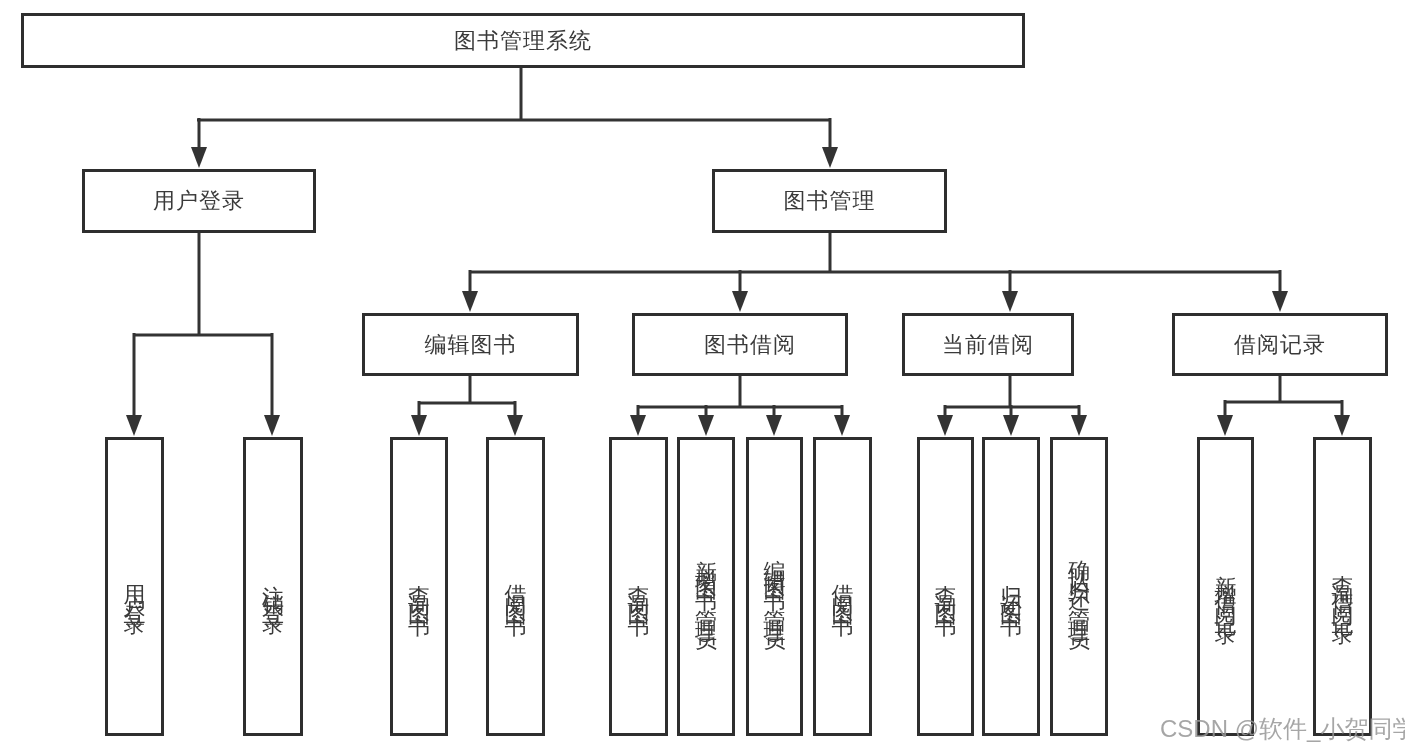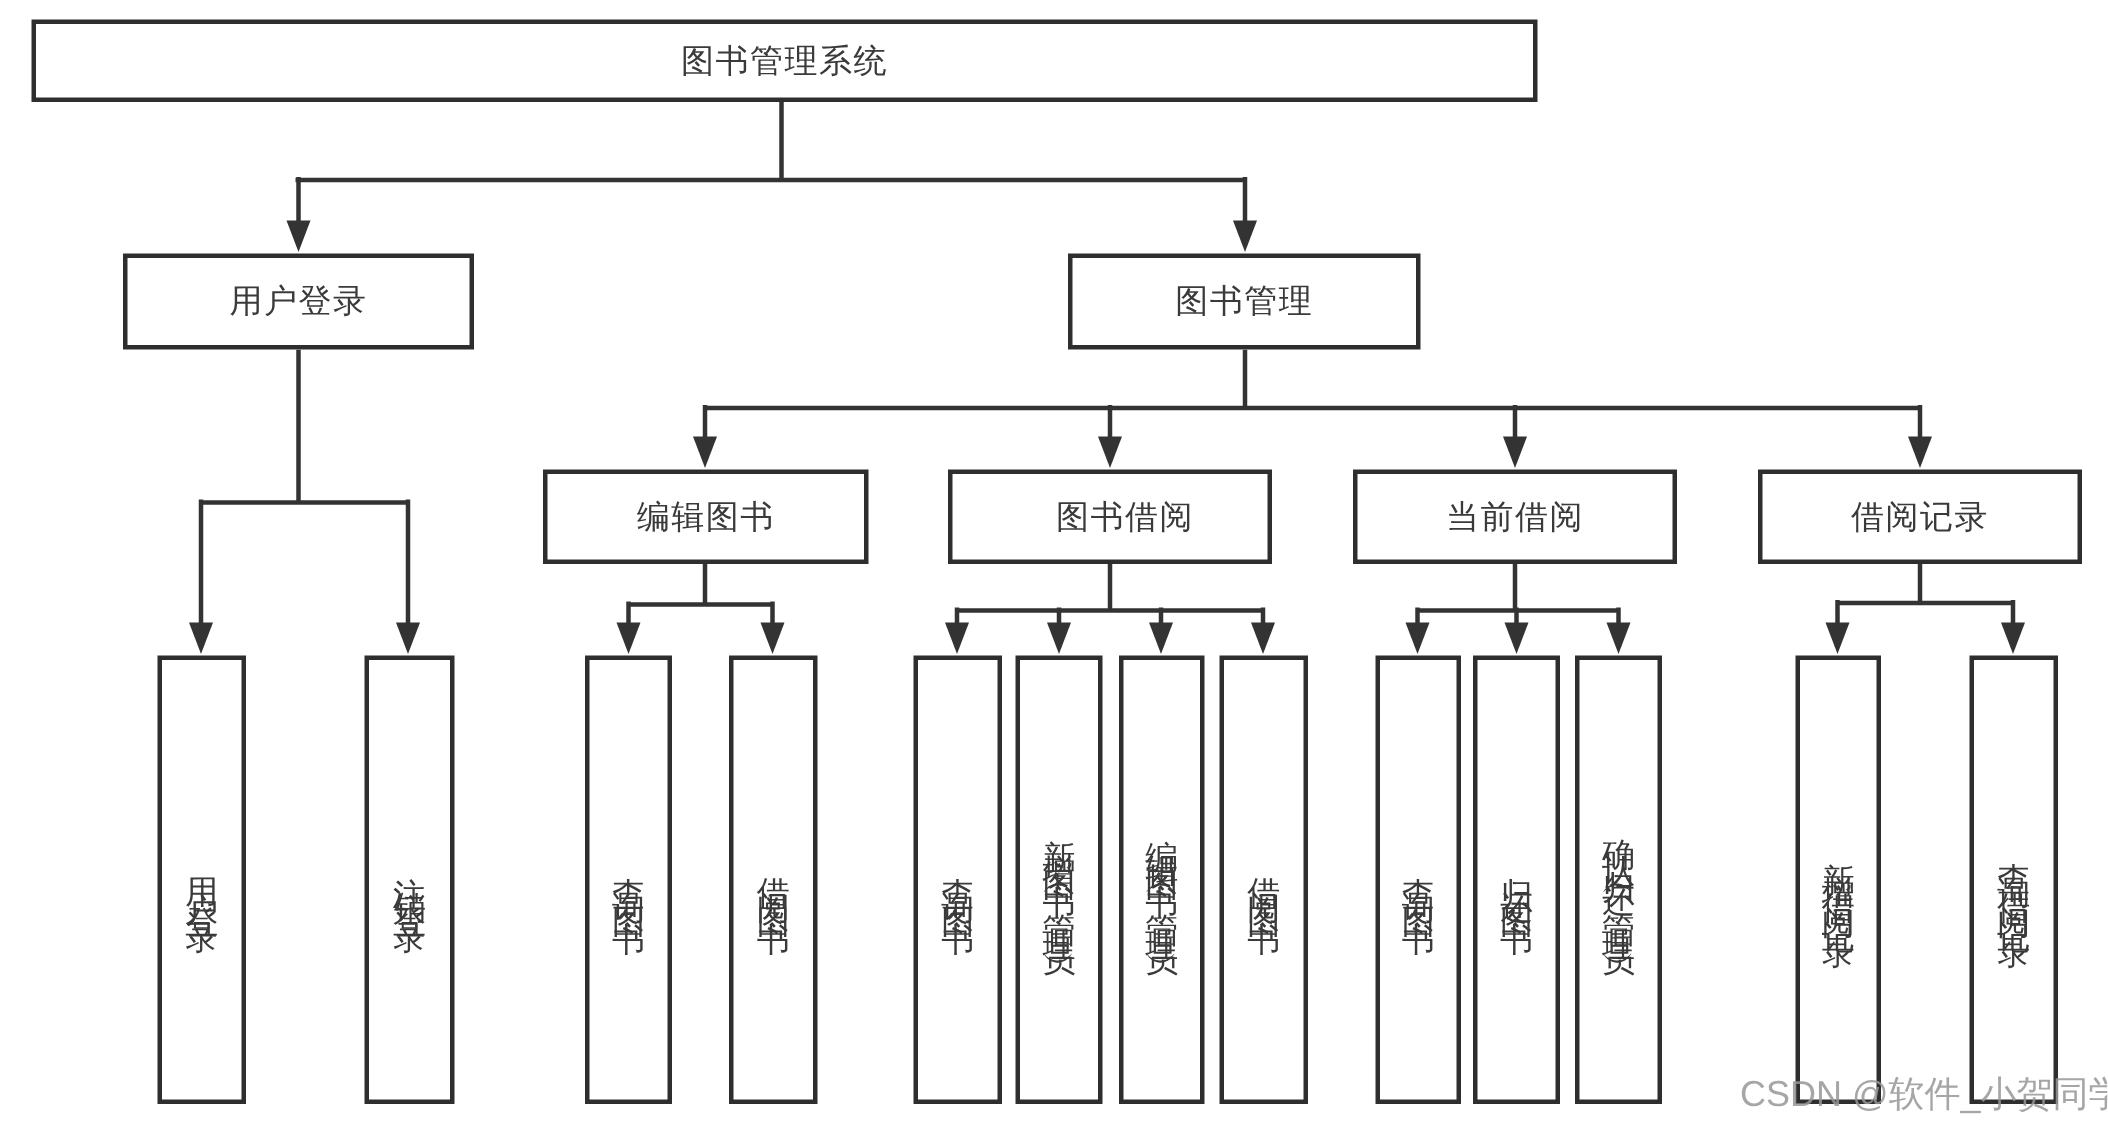--- a/index.html
+++ b/index.html
@@ -123,21 +123,21 @@
   <div class="node" style="left:712px;top:169px;width:235px;height:64px;">
     <span class="h-label">图书管理</span>
   </div>
 
   <div class="node" style="left:362px;top:313px;width:217px;height:63px;">
     <span class="h-label">编辑图书</span>
   </div>
   <div class="node" style="left:632px;top:313px;width:216px;height:63px;padding-left:20px;">
     <span class="h-label">图书借阅</span>
   </div>
-  <div class="node" style="left:902px;top:313px;width:216px;height:63px;">
+  <div class="node" style="left:902px;top:313px;width:172px;height:63px;">
     <span class="h-label">当前借阅</span>
   </div>
   <div class="node" style="left:1172px;top:313px;width:216px;height:63px;">
     <span class="h-label">借阅记录</span>
   </div>
 
   <div class="node" style="left:105px;top:437px;width:59px;height:299px;">
     <span class="v-label">用户登录</span>
   </div>
   <div class="node" style="left:243px;top:437px;width:60px;height:299px;">

